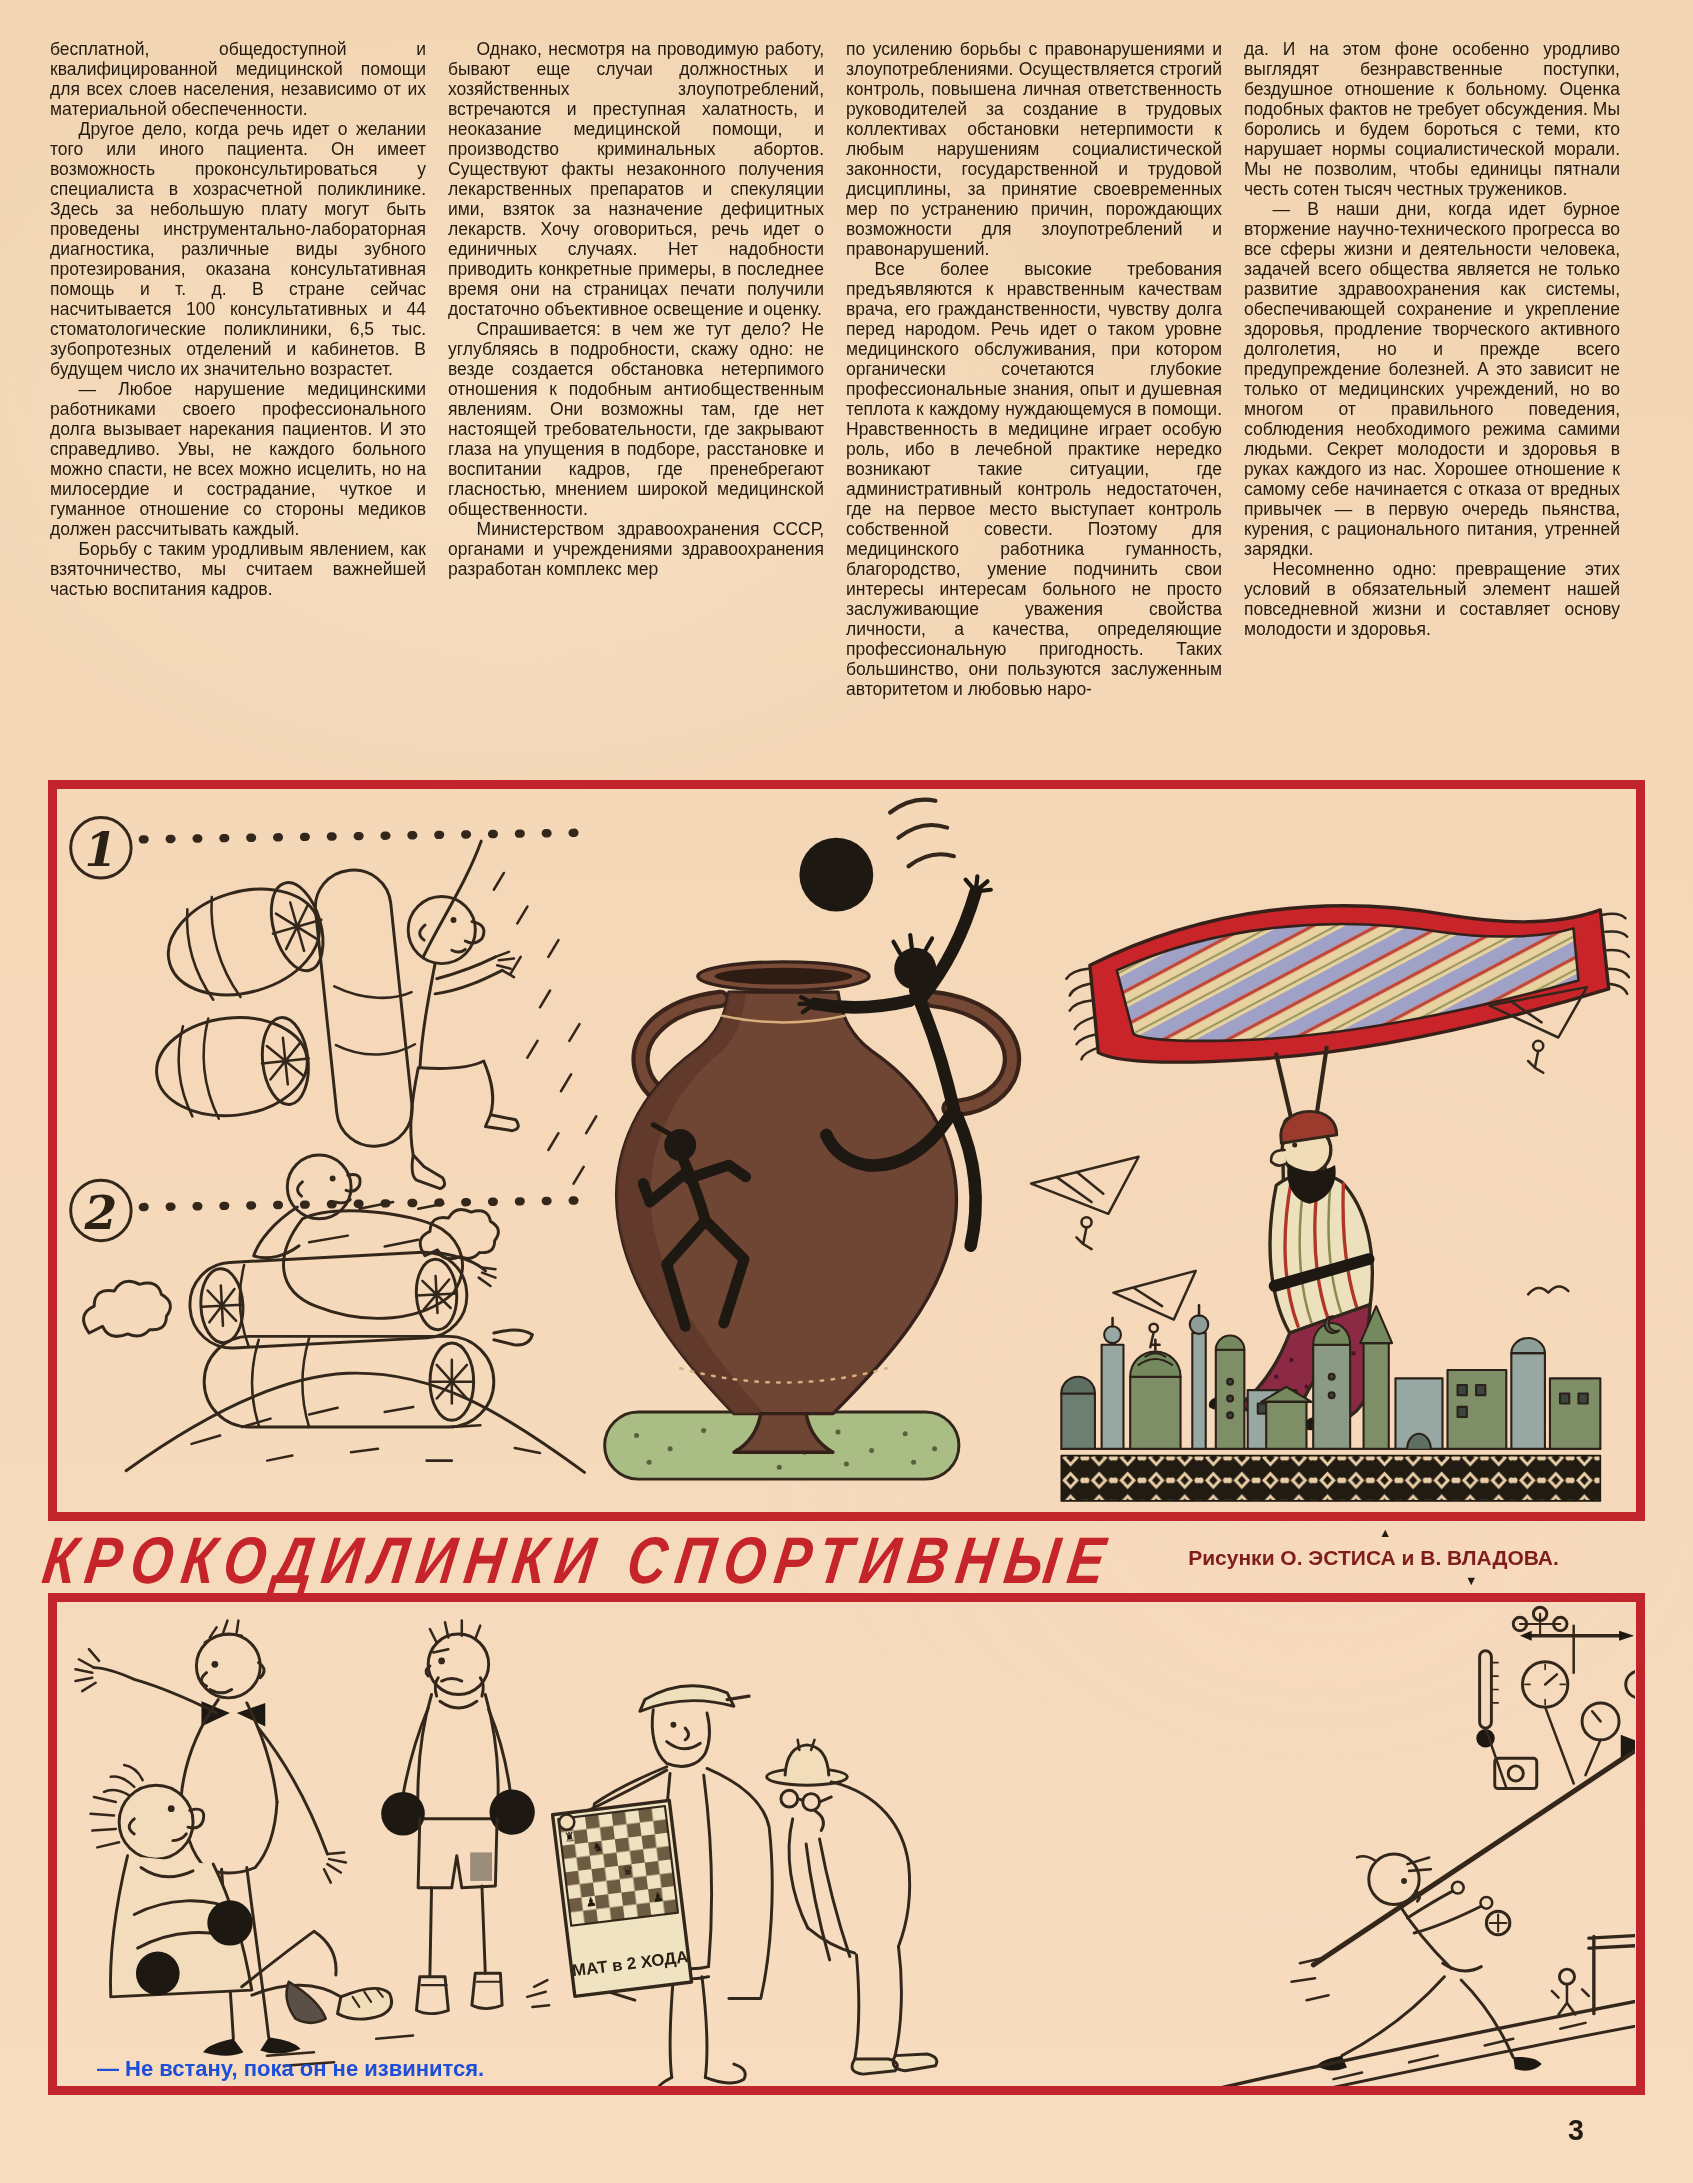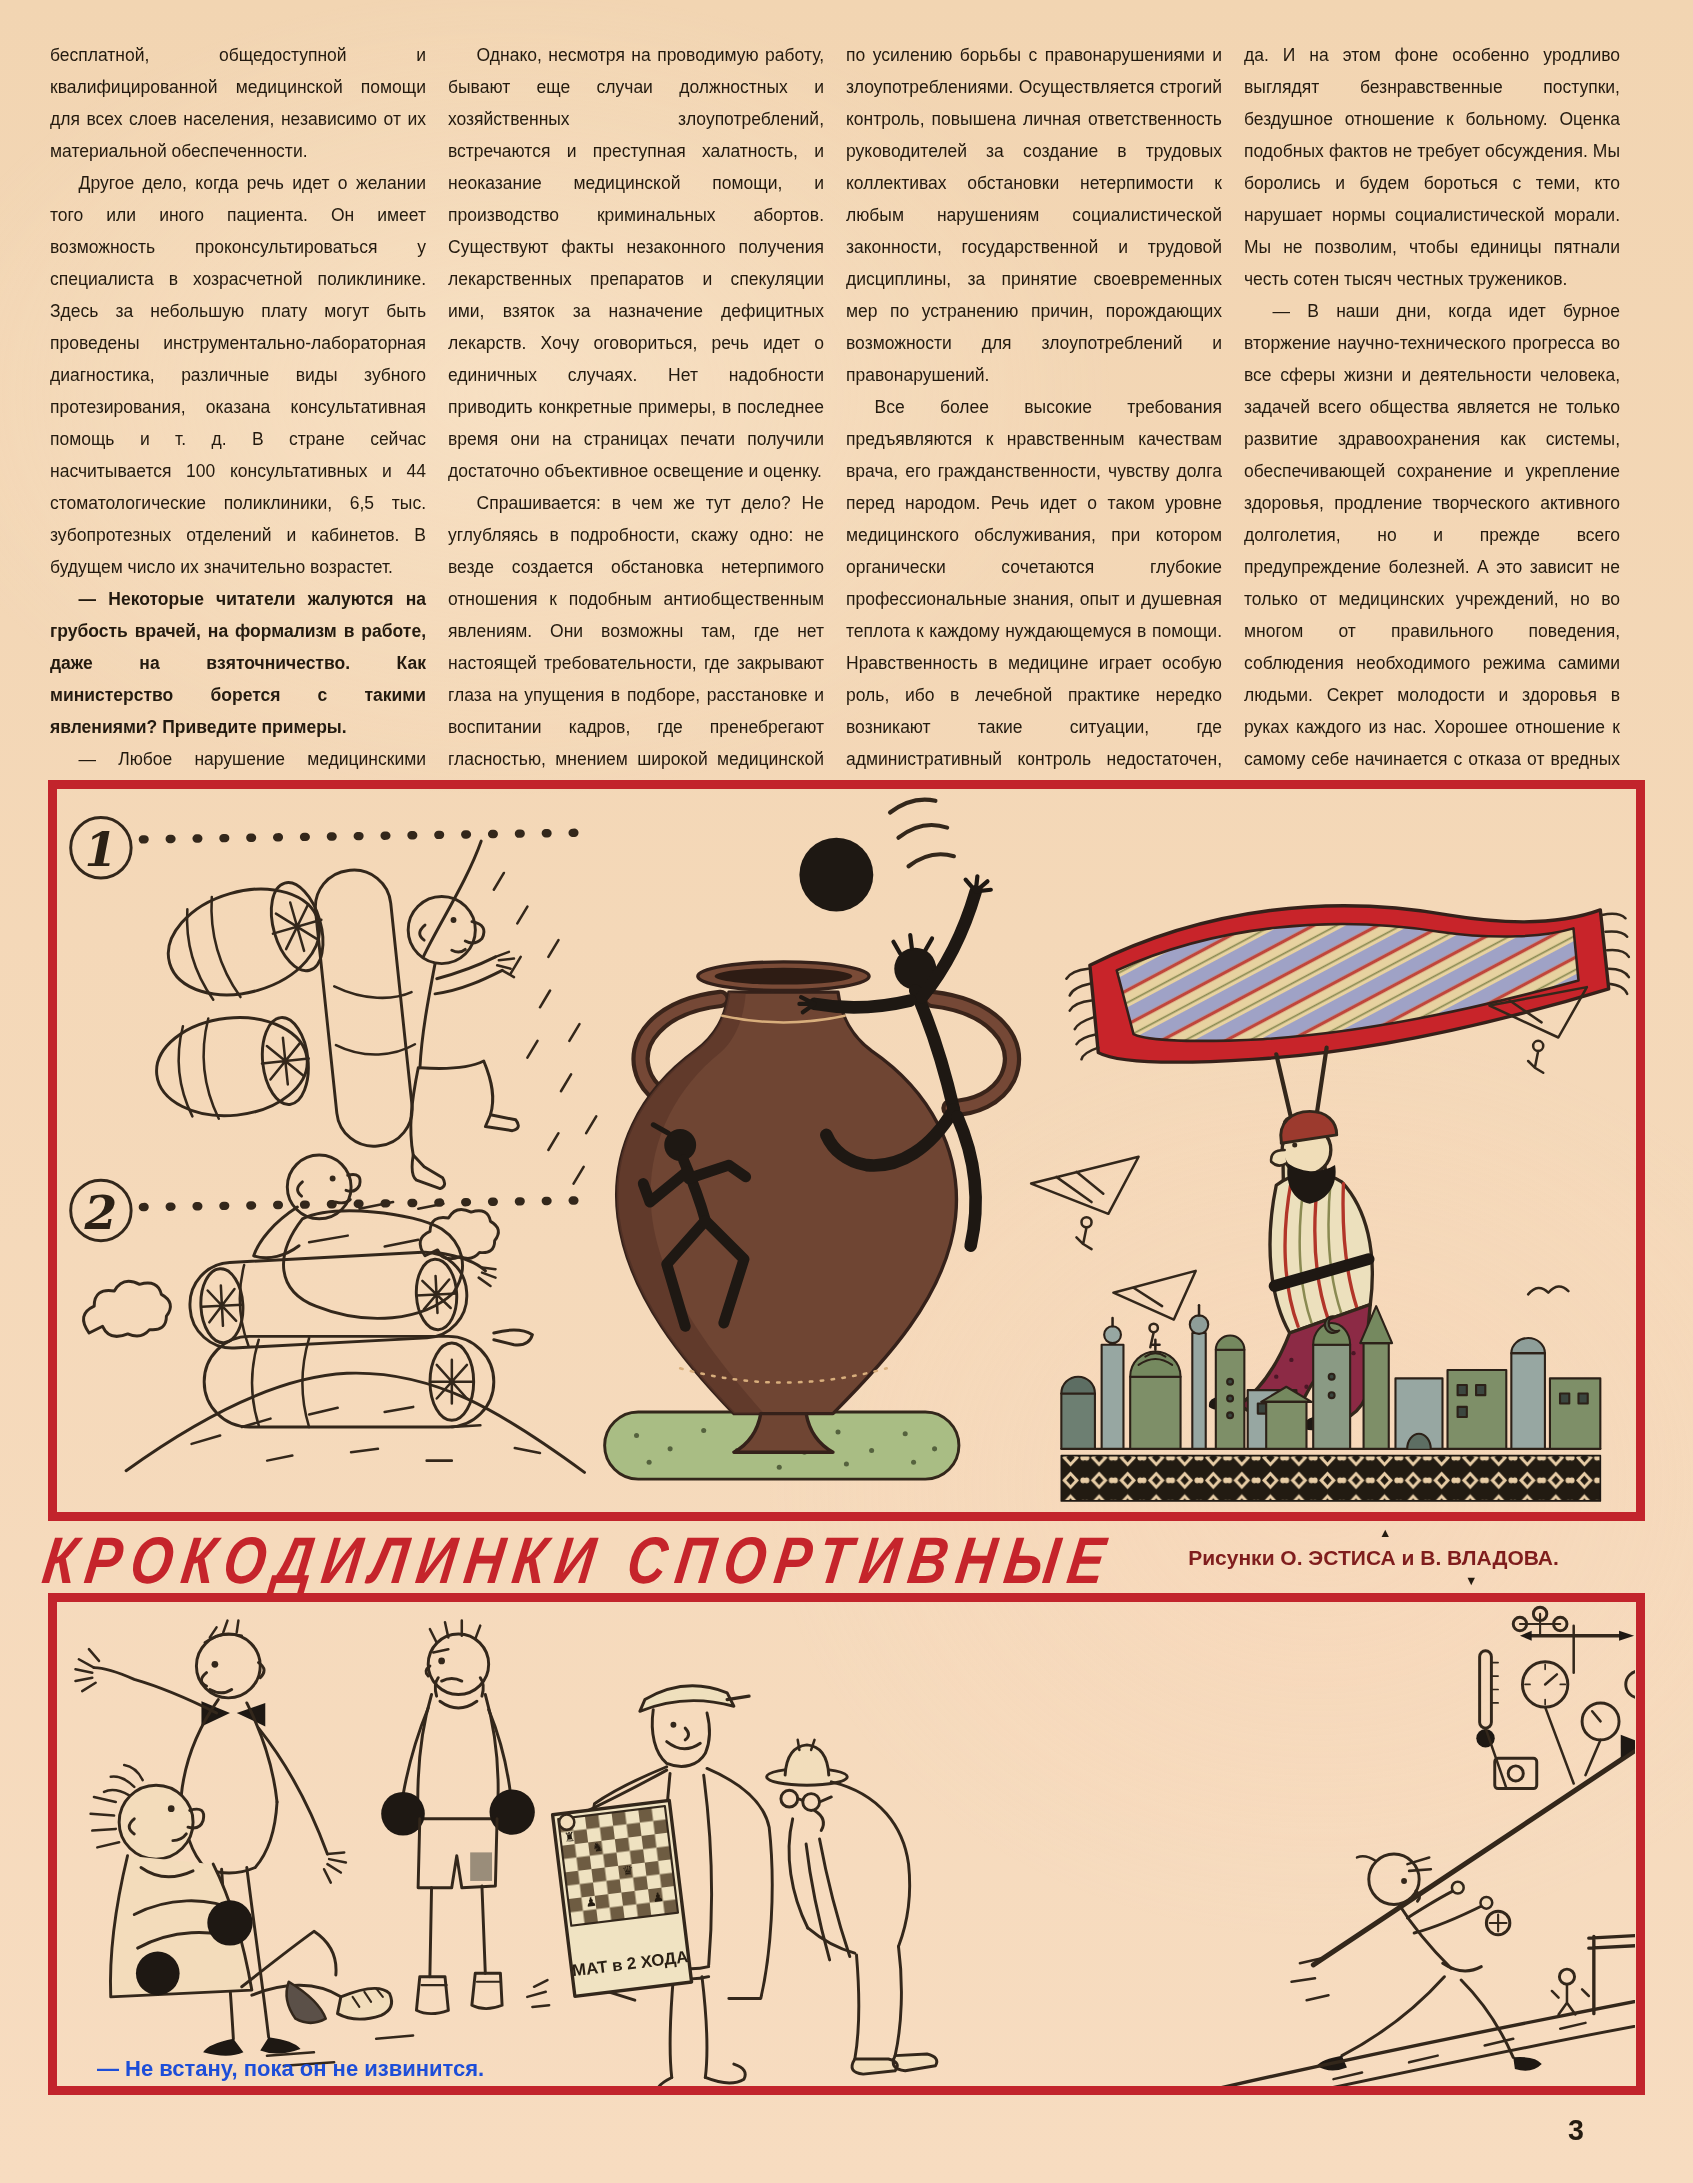--- a/index.html
+++ b/index.html
@@ -5,21 +5,21 @@
   html,body{margin:0;padding:0;}
   body{
     width:1694px;height:2183px;position:relative;overflow:hidden;
     font-family:"Liberation Sans",sans-serif;color:#231a0f;
     background:
       radial-gradient(1008px 672px at 30% 18%, rgba(255,242,222,0.35), transparent 60%),
       radial-gradient(924px 756px at 78% 68%, rgba(250,212,184,0.30), transparent 60%),
       linear-gradient(#f2d5b2,#f7dcc0);
   }
   .article{position:absolute;left:50px;top:39px;width:1593px;height:734px;display:flex;gap:22px;overflow:hidden;}
-  .col{width:376px;text-align:justify;font-size:17.5px;line-height:32px;font-weight:500;}
+  .col{width:376px;text-align:justify;font-size:17.5px;line-height:20px;font-weight:500;}
   .col p{margin:0;text-indent:28.6px;}
   .col p.noindent{text-indent:0;}
   .col p.bold{font-weight:700;}
   .panel{position:absolute;left:48px;border:9.2px solid #c2242c;box-sizing:border-box;}
   .panel-top{top:780px;width:1597px;height:741px;}
   .panel-bottom{top:1593px;width:1597px;height:502px;}
   .panel svg{display:block;}
   .headline{
     position:absolute;left:49px;top:1522px;white-space:nowrap;
     font-size:54px;font-weight:700;font-style:italic;color:#c5242b;
@@ -31,21 +31,20 @@
   .caption{position:absolute;left:40px;top:454px;font-size:22px;font-weight:700;color:#1d4ed8;}
   .pageno{position:absolute;left:1568px;top:2114px;font-size:28.6px;font-weight:700;color:#241b10;}
 </style>
 </head>
 <body>
 
 <div class="article">
   <div class="col">
     <p class="noindent">бесплатной, общедоступной и квалифицированной медицинской помощи для всех слоев населения, независимо от их материальной обеспеченности.</p>
     <p>Другое дело, когда речь идет о желании того или иного пациента. Он имеет возможность проконсультироваться у специалиста в хозрасчетной поликлинике. Здесь за небольшую плату могут быть проведены инструментально-лабораторная диагностика, различные виды зубного протезирования, оказана консультативная помощь и т. д. В стране сейчас насчитывается 100 консультативных и 44 стоматологические поликлиники, 6,5 тыс. зубопротезных отделений и кабинетов. В будущем число их значительно возрастет.</p>
-    <p class="bold">— Некоторые читатели жалуются на грубость врачей, на формализм в работе, даже на взяточничество. Как министерство борется с такими явлениями? Приведите примеры.</p>
     <p>— Любое нарушение медицинскими работниками своего профессионального долга вызывает нарекания пациентов. И это справедливо. Увы, не каждого больного можно спасти, не всех можно исцелить, но на милосердие и сострадание, чуткое и гуманное отношение со стороны медиков должен рассчитывать каждый.</p>
     <p>Борьбу с таким уродливым явлением, как взяточничество, мы считаем важнейшей частью воспитания кадров.</p>
   </div>
   <div class="col">
     <p>Однако, несмотря на проводимую работу, бывают еще случаи должностных и хозяйственных злоупотреблений, встречаются и преступная халатность, и неоказание медицинской помощи, и производство криминальных абортов. Существуют факты незаконного получения лекарственных препаратов и спекуляции ими, взяток за назначение дефицитных лекарств. Хочу оговориться, речь идет о единичных случаях. Нет надобности приводить конкретные примеры, в последнее время они на страницах печати получили достаточно объективное освещение и оценку.</p>
     <p>Спрашивается: в чем же тут дело? Не углубляясь в подробности, скажу одно: не везде создается обстановка нетерпимого отношения к подобным антиобщественным явлениям. Они возможны там, где нет настоящей требовательности, где закрывают глаза на упущения в подборе, расстановке и воспитании кадров, где пренебрегают гласностью, мнением широкой медицинской общественности.</p>
     <p>Министерством здравоохранения СССР, органами и учреждениями здравоохранения разработан комплекс мер</p>
   </div>
   <div class="col">
     <p class="noindent">по усилению борьбы с правонарушениями и злоупотреблениями. Осуществляется строгий контроль, повышена личная ответственность руководителей за создание в трудовых коллективах обстановки нетерпимости к любым нарушениям социалистической законности, государственной и трудовой дисциплины, за принятие своевременных мер по устранению причин, порождающих возможности для злоупотреблений и правонарушений.</p>

